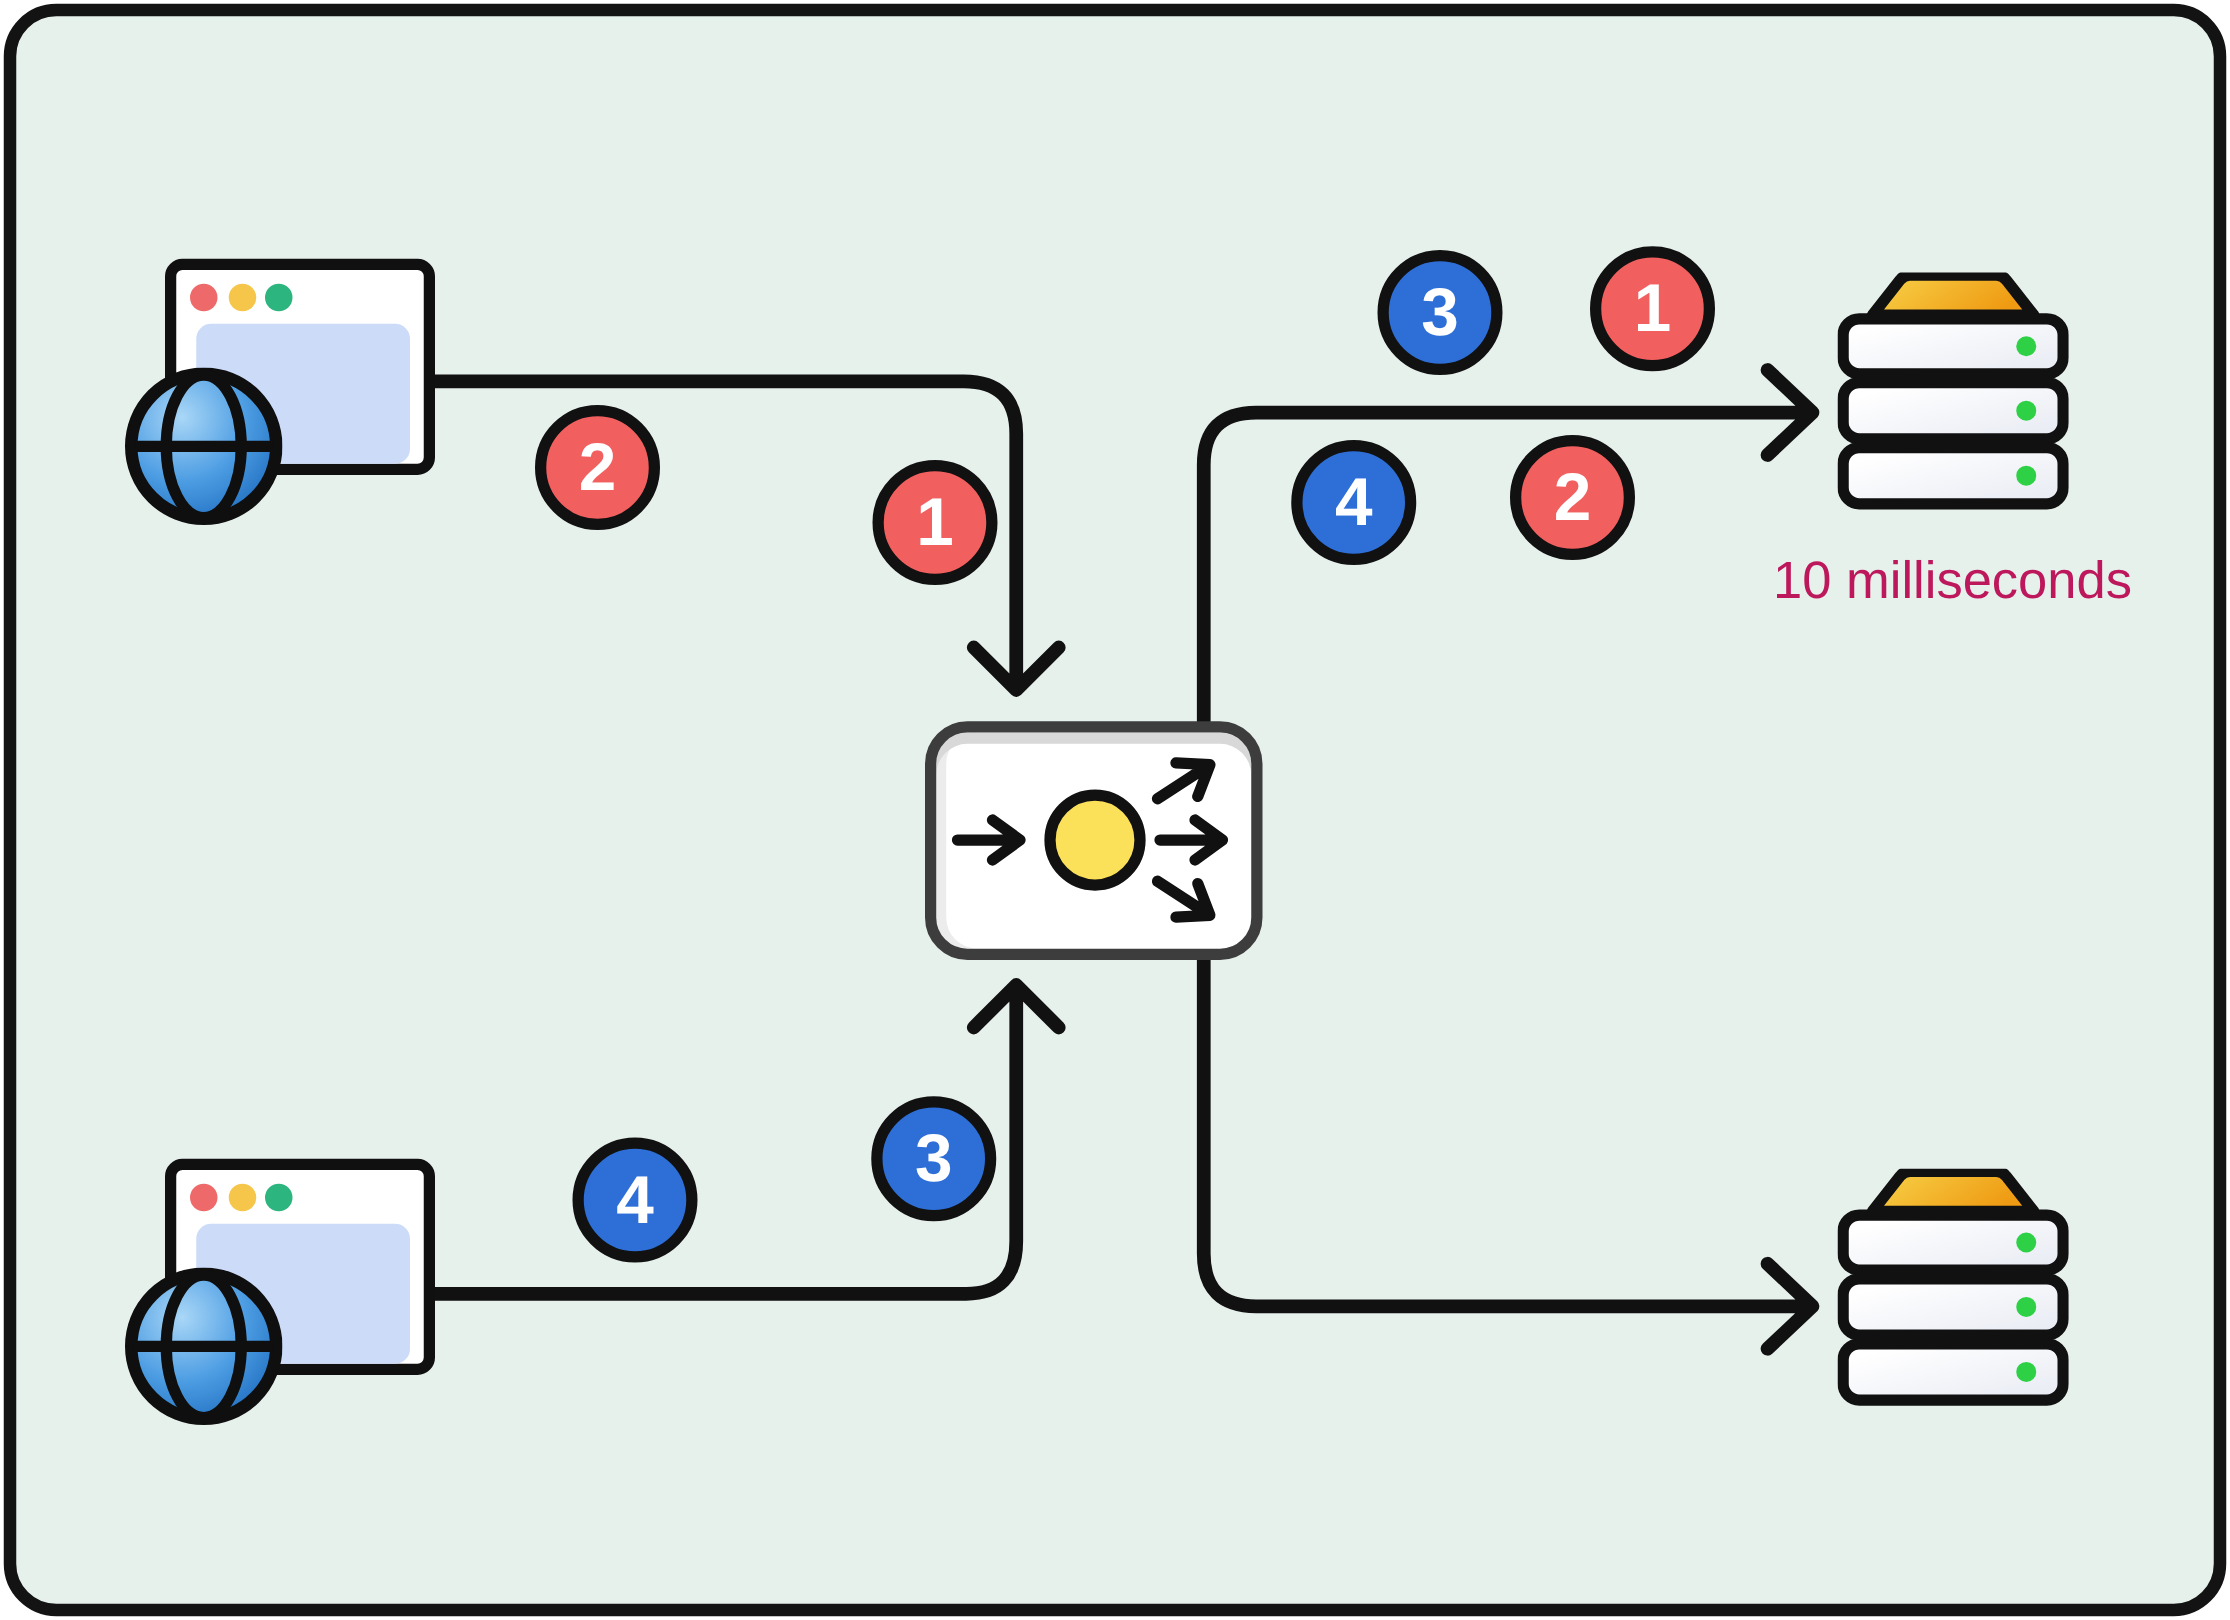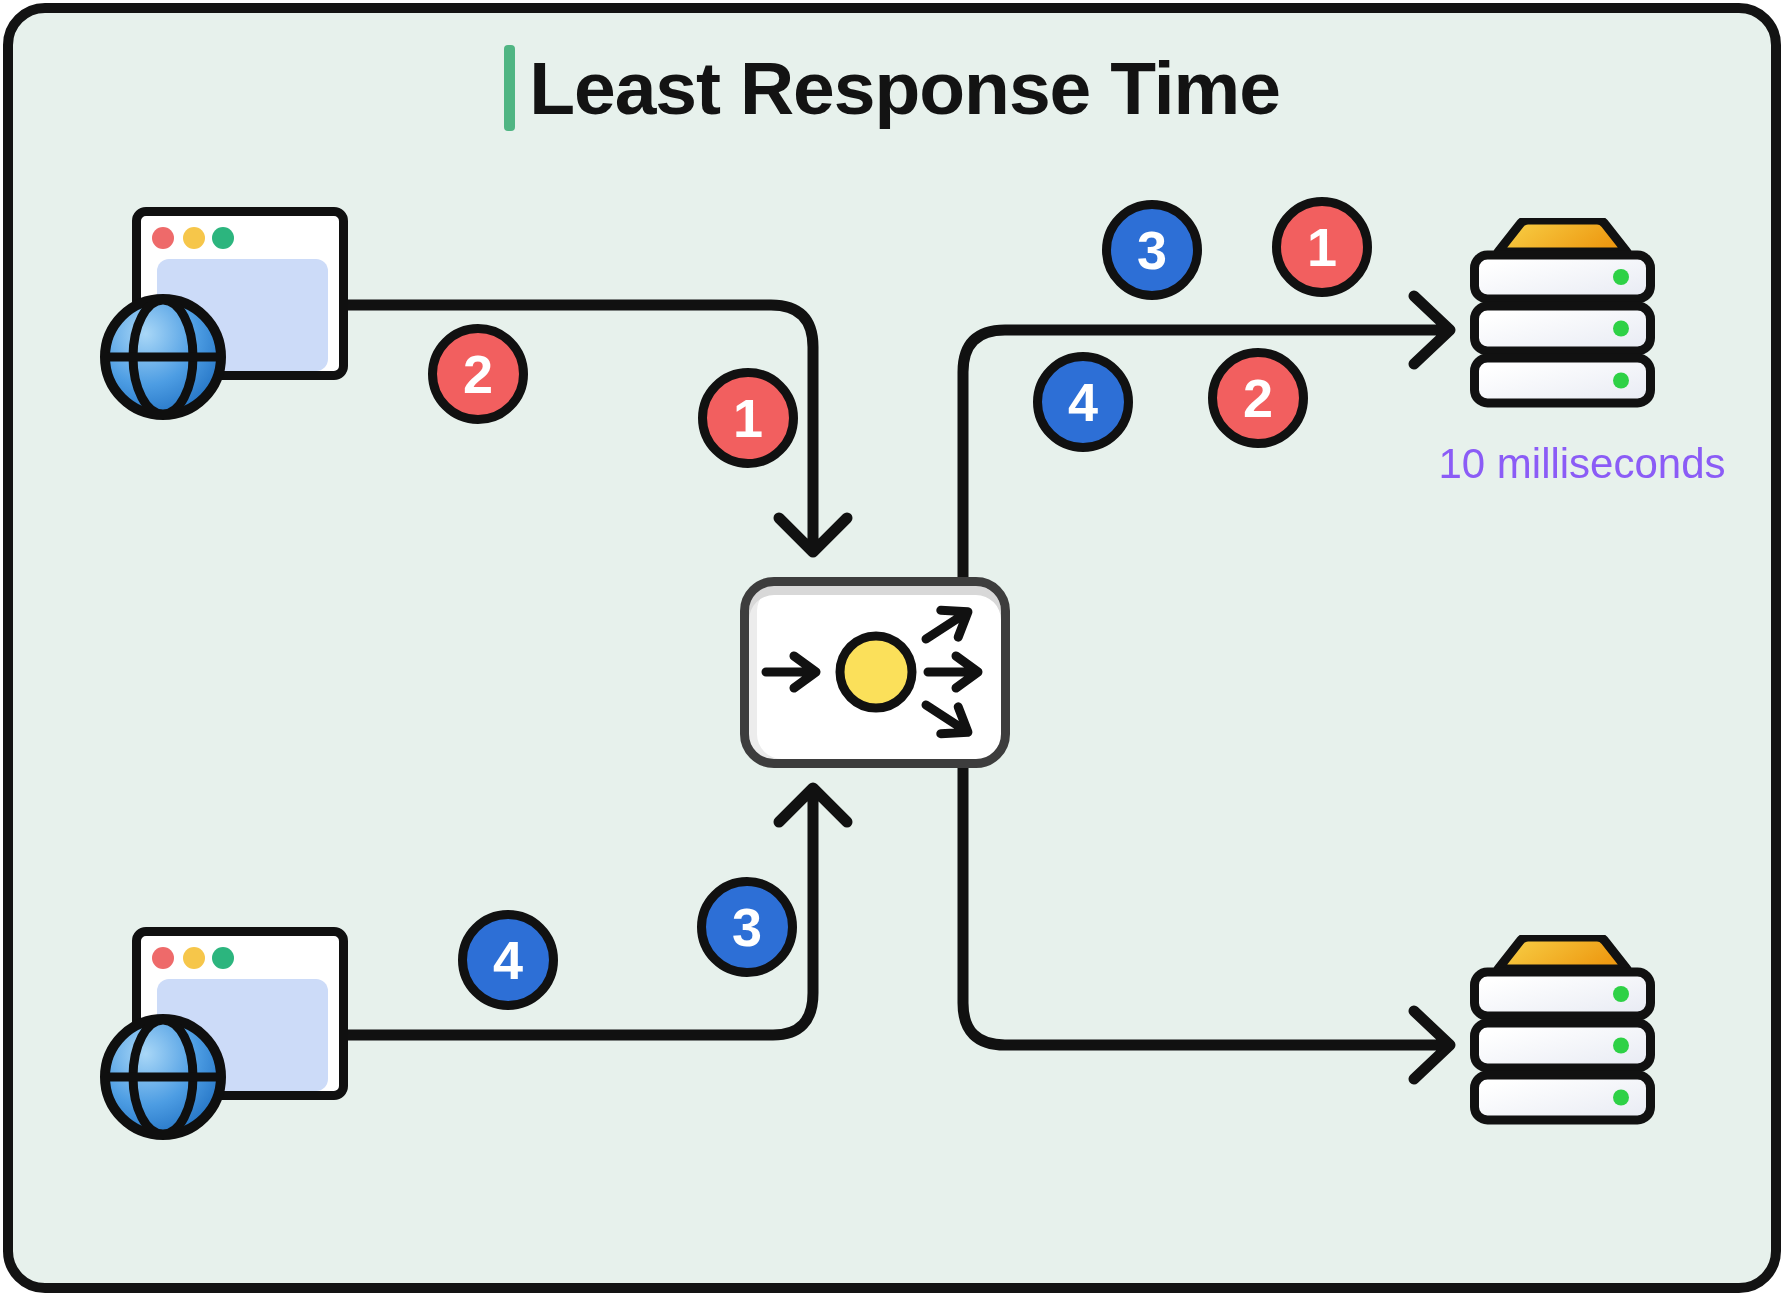--- a/index.html
+++ b/index.html
@@ -19,21 +19,21 @@
   .dot.yellow{background:#f6c64a;}
   .dot.green{background:#2cb57e;}
   .browser-content{position:absolute;left:16px;top:43px;width:171px;height:112px;background:#ccdbf8;border-radius:12px;}
   .globe{position:absolute;width:126px;height:126px;}
   
   .lb{position:absolute;left:740px;top:577px;width:270px;height:191px;background:#ffffff;border:9px solid #3d3d3d;border-radius:34px;box-sizing:border-box;box-shadow:inset 0 9px 0 #d8d8d8, inset 8px 0 0 #ececec;}
   .lb svg{position:absolute;left:0;top:0;}
   .lbstroke{stroke:#111111;stroke-width:9;fill:none;stroke-linecap:round;stroke-linejoin:round;}
   
   .server{position:absolute;width:185px;height:190px;}
-  .server-label{position:absolute;width:300px;text-align:center;font-size:42px;color:#8b5cf6;white-space:nowrap;margin-left:20px;}
+  .server-label{position:absolute;width:300px;text-align:center;font-size:42px;color:#be185d;white-space:nowrap;}
   
   .badge{position:absolute;width:100px;height:100px;box-sizing:border-box;border:9px solid #111111;border-radius:50%;display:flex;align-items:center;justify-content:center;color:#ffffff;font-weight:bold;font-size:54px;}
   .badge.red{background:#f25f5f;}
   .badge.blue{background:#2d6fd6;}
 </style>
 </head>
 <body>
 
 <div class="stage">
   <div class="frame"></div>
@@ -49,24 +49,20 @@
         <stop offset="0%" stop-color="#f8d44b"></stop>
         <stop offset="100%" stop-color="#ee9a12"></stop>
       </linearGradient>
       <linearGradient id="drawerGrad" x1="0" y1="0" x2="1" y2="1">
         <stop offset="15%" stop-color="#ffffff"></stop>
         <stop offset="100%" stop-color="#e7eaf3"></stop>
       </linearGradient>
     </defs>
   </svg>
 
-  <div class="title-row">
-    <span class="title-bar"></span>
-    <span class="title-text">Least Response Time</span>
-  </div>
 
   <svg class="connectors" viewBox="0 0 1784 1296">
     <path class="conn" d="M344 305 H771 Q813 305 813 347 V548 M779 518 L813 552 L847 518"></path>
     <path class="conn" d="M346 1035 H773 Q813 1035 813 993 V792 M779 822 L813 788 L847 822"></path>
     <path class="conn" d="M963 577 V372 Q963 330 1005 330 H1446 M1414 296 L1450 330 L1414 364"></path>
     <path class="conn" d="M963 768 V1003 Q963 1045 1005 1045 H1446 M1414 1011 L1450 1045 L1414 1079"></path>
   </svg>
 
   <div class="browser" style="left:132px;top:207px">
     <span class="dot red" style="left:11px"></span>

